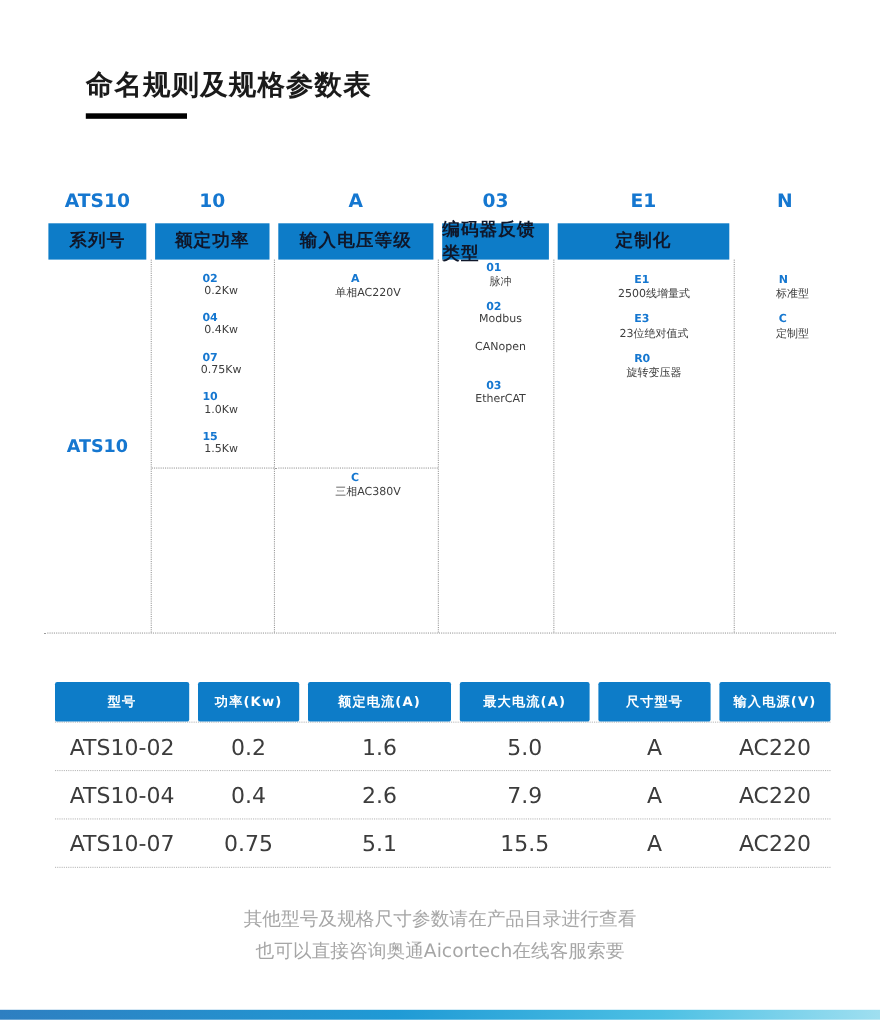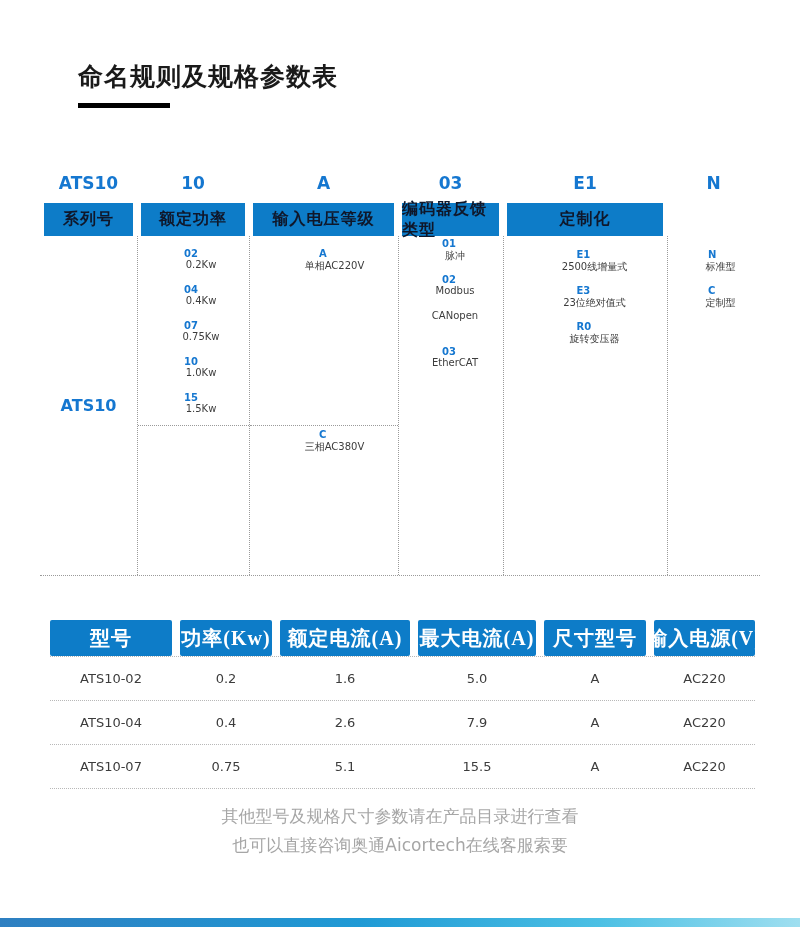--- a/index.html
+++ b/index.html
@@ -48,28 +48,28 @@
   .col-power .it{padding-left:15px;}  .col-power .code{width:24px;margin-right:10px;}
   .col-volt .it{padding-left:21px;}   .col-volt .code{width:18px;margin-right:13px;}
   .col-ctrl{padding-top:2px;}        .col-ctrl .it{padding-left:8px;}  .col-ctrl .code{width:22px;margin-right:4px;}
   .col-enc{padding-top:13px;}         .col-enc .it{padding-left:18px;}  .col-enc .code{width:28px;margin-right:8px;}
   .col-cust{padding-top:13px;}        .col-cust .it{padding-left:13px;} .col-cust .code{width:18px;margin-right:7px;}
   
   .spec{position:absolute;left:50px;top:620px;width:705px;}
   .sgrid{display:grid;grid-template-columns:122px 92px 130px 118px 102px 101px;column-gap:8px;}
   .shead .badge2{
     height:36px;background:var(--blue);color:#fff;border-radius:2px;
-    font-size:20px;font-weight:bold;display:flex;align-items:center;justify-content:center;
-    letter-spacing:1px;white-space:nowrap;font-family:Liberation Serif, serif;
+    font-size:12px;font-weight:bold;display:flex;align-items:center;justify-content:center;
+    letter-spacing:1px;white-space:nowrap;
   }
   .spec-body{border-top:1px dotted var(--dot-light);}
   .srow{height:44px;align-items:center;border-bottom:1px dotted var(--dot-light);}
-  .srow .cell{text-align:center;font-size:13px;color:var(--ink);}
-  
-  .footer{position:absolute;left:0;top:802px;width:800px;text-align:center;
+  .srow .cell{text-align:center;font-size:20px;color:var(--ink);}
+  
+  .footer{position:absolute;left:0;top:822px;width:800px;text-align:center;
     color:var(--muted);font-size:17px;line-height:29px;}
   
   .bottom-bar{position:absolute;left:0;bottom:0;width:800px;height:9px;
     background:linear-gradient(90deg,#2e7fc1 0%,#1f9ad5 45%,#4cc0e4 75%,#9fdff0 100%);}
 </style>
 </head>
 <body>
 
 <div class="title-block">
   <div class="page-title">命名规则及规格参数表</div>

